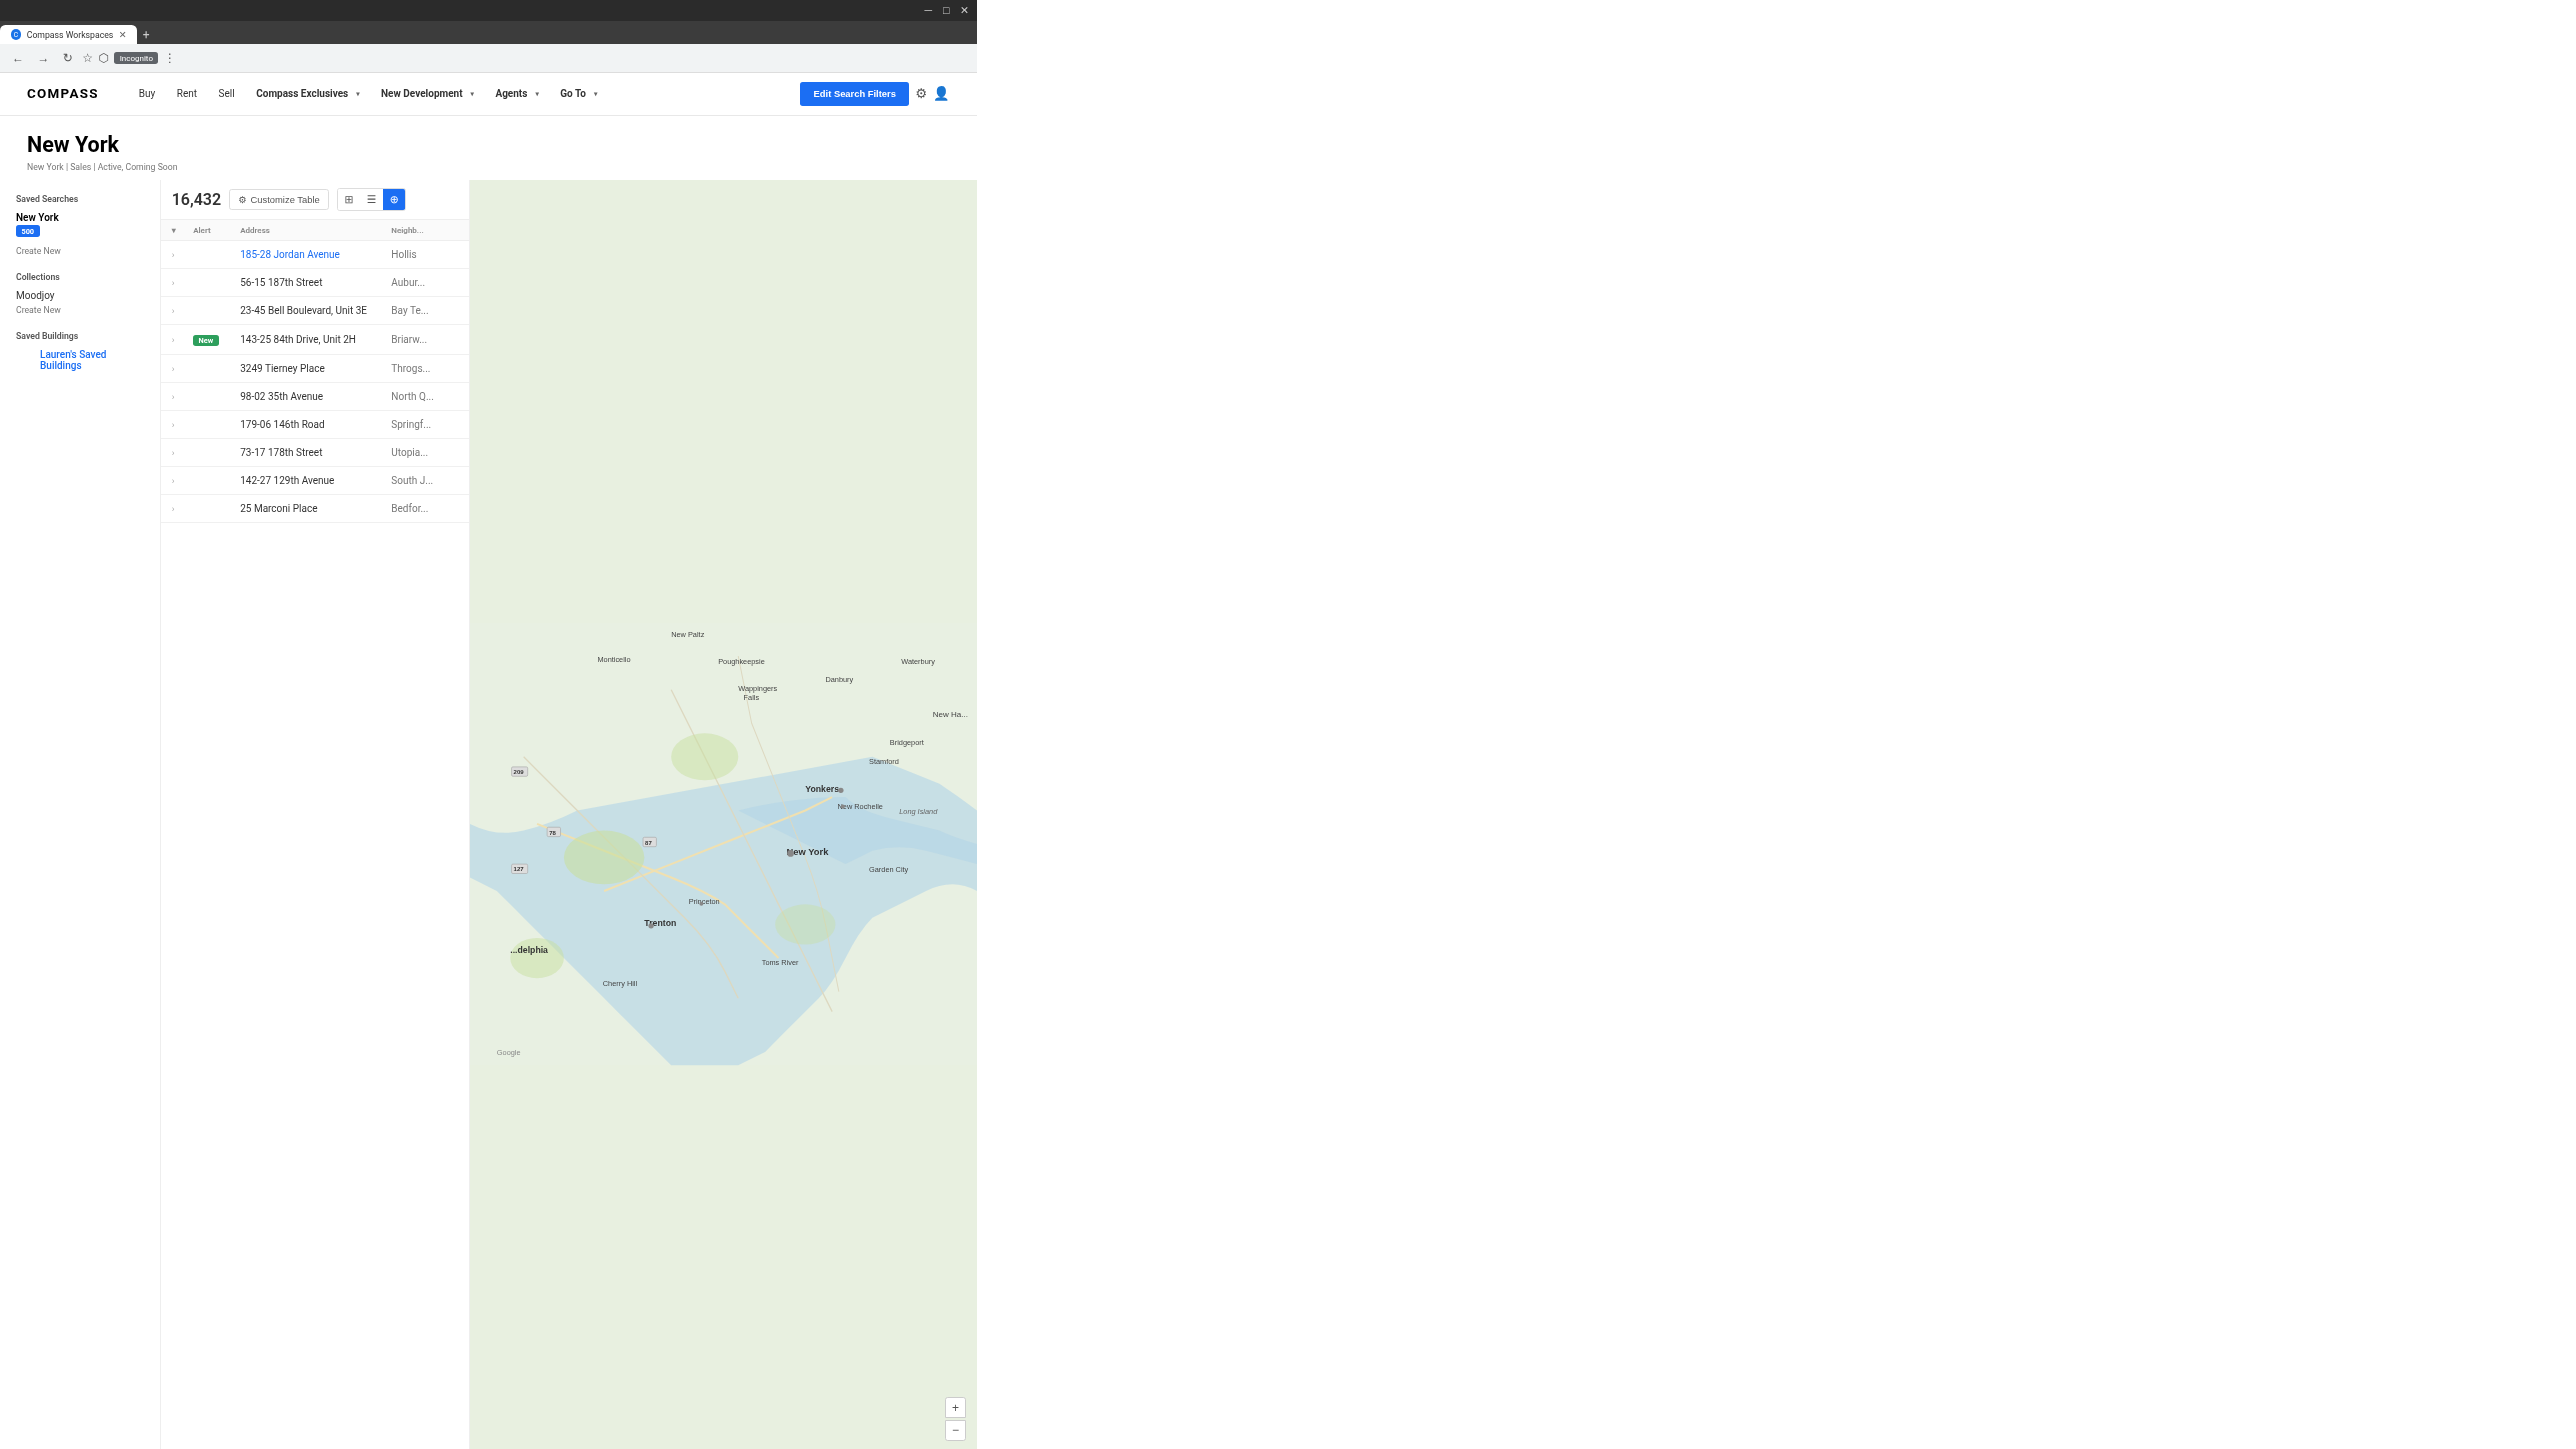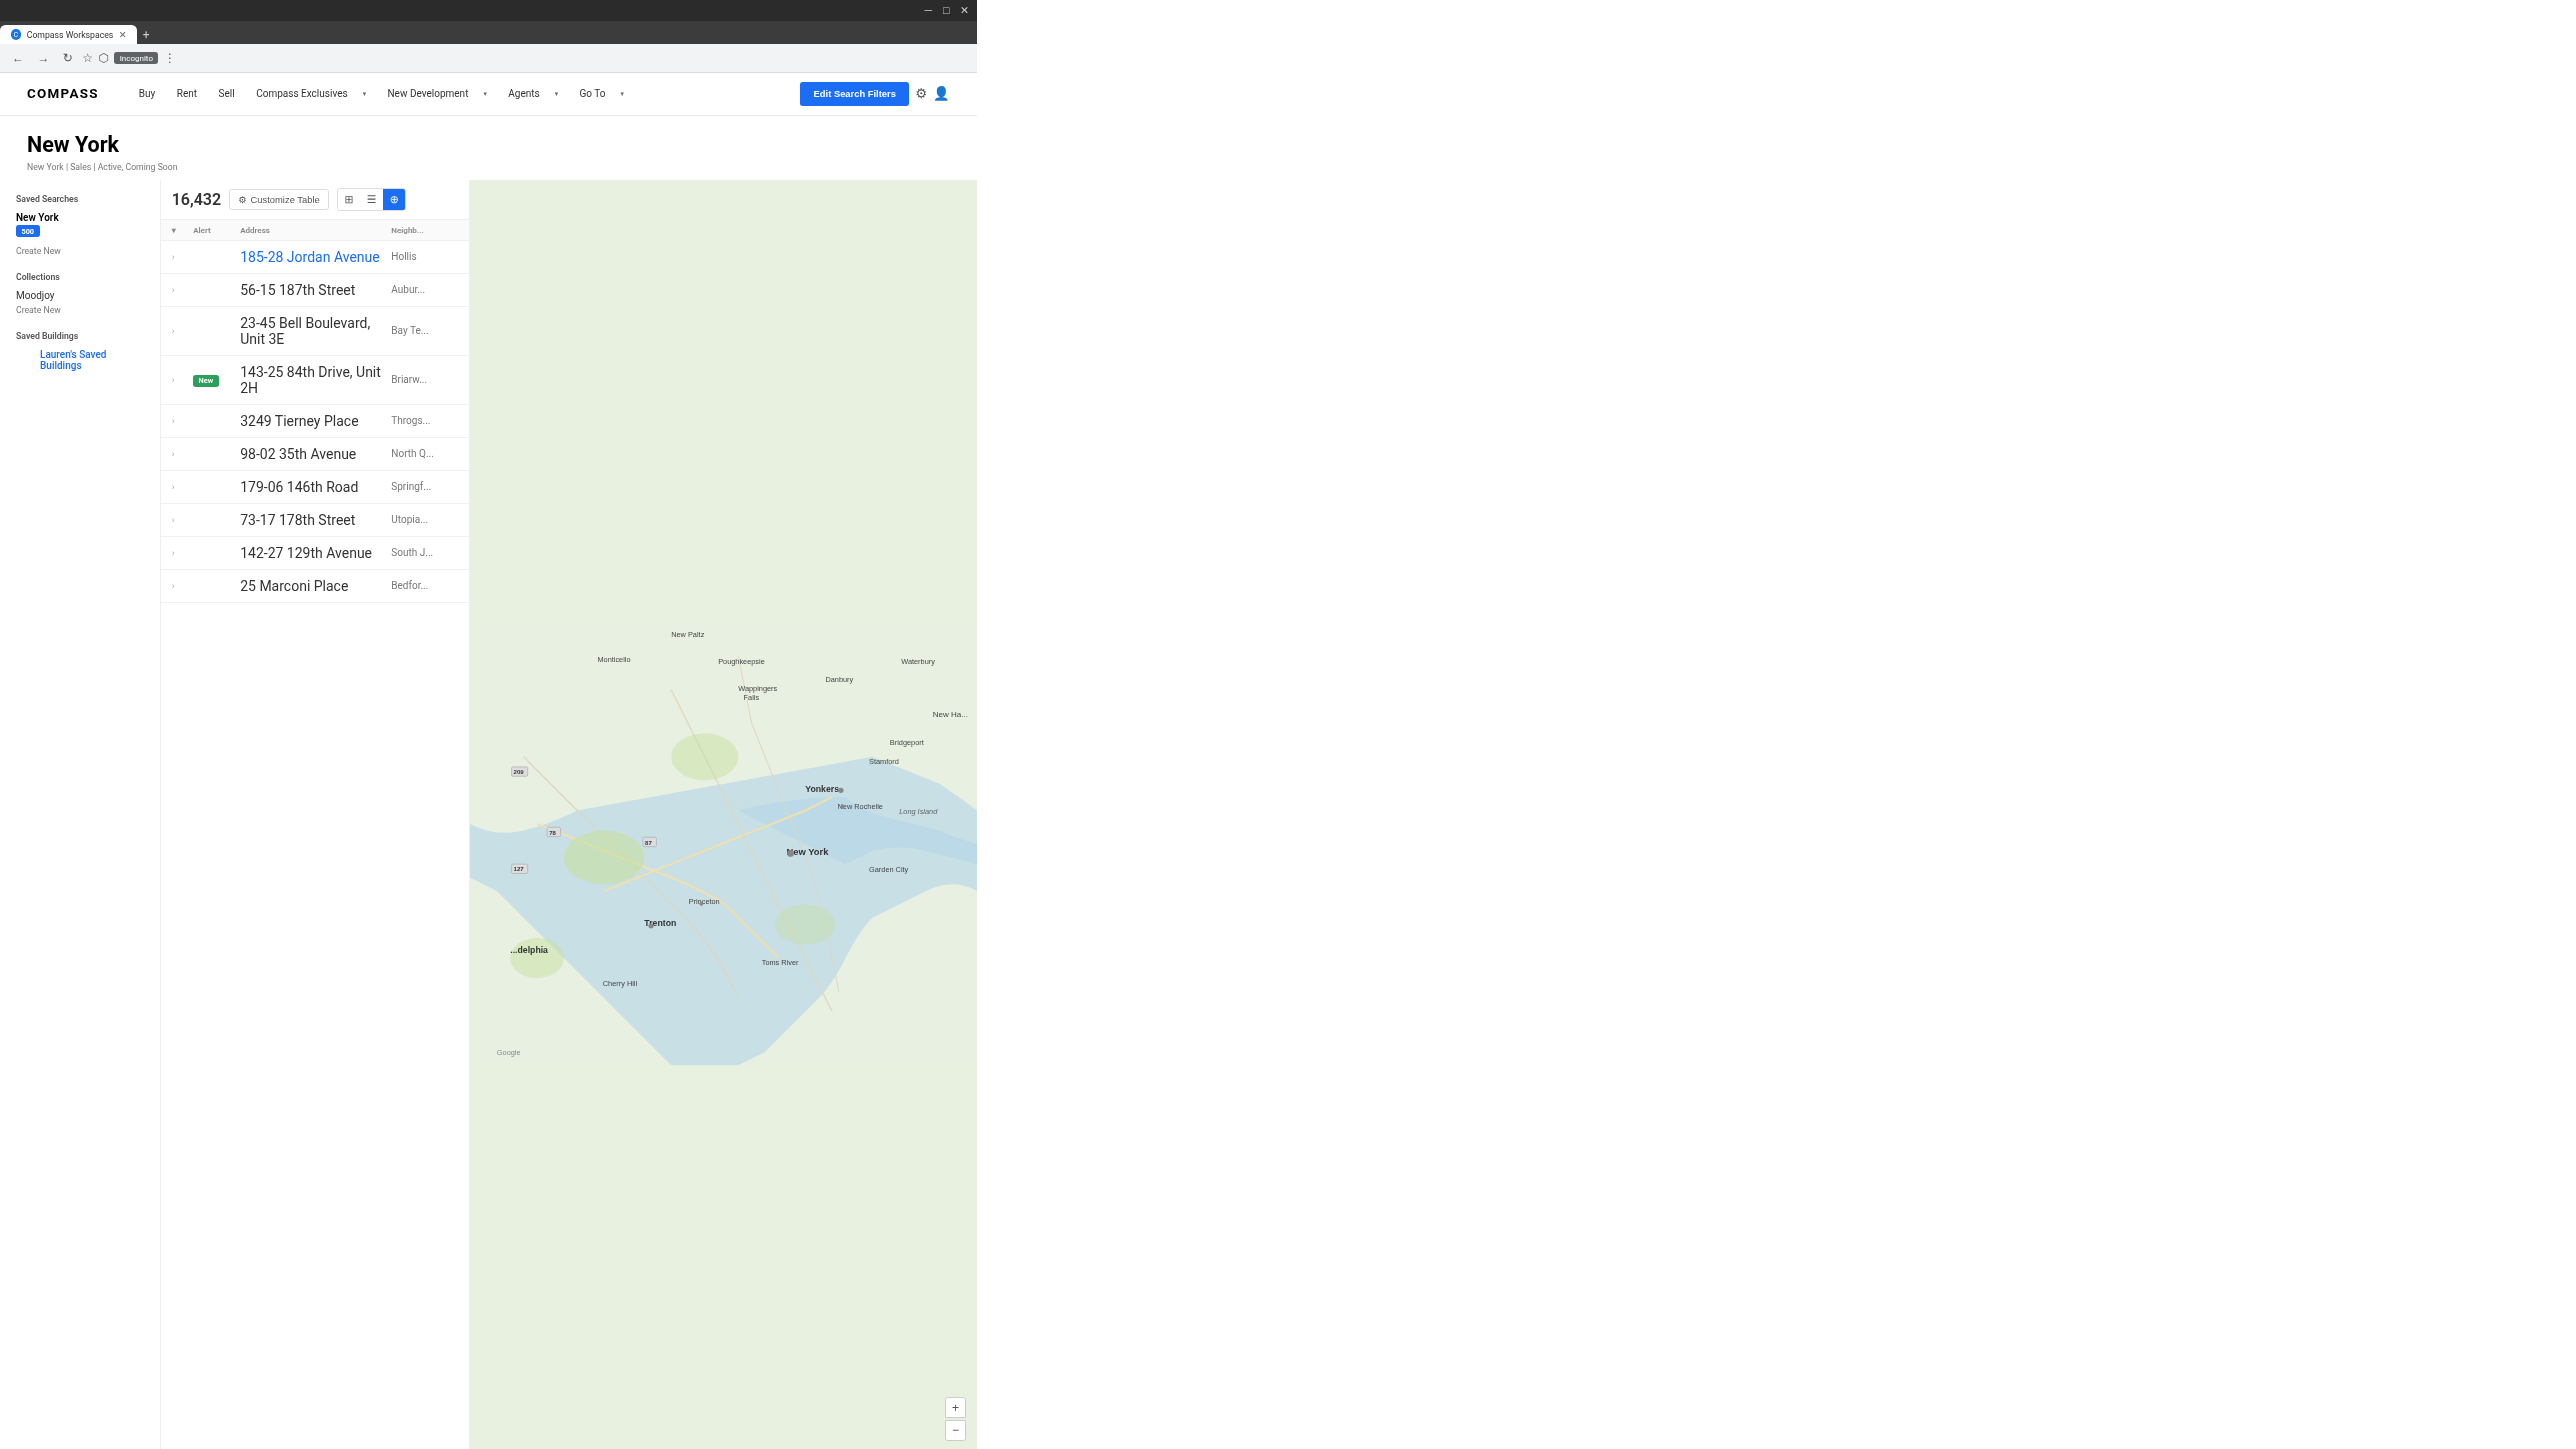--- a/index.html
+++ b/index.html
@@ -20,21 +20,21 @@
     .incognito-badge { background: #5f6368; color: #fff; border-radius: 2.7px; padding: 1.3px 5.4px; font-size: 8px; }
 
     
     .page { background: #fff; }
 
     
     .top-nav { display: flex; align-items: center; padding: 0 27px; height: 43px; border-bottom: 0.7px solid #e8e8e8; }
     .logo { font-size: 13.4px; font-weight: 700; letter-spacing: 1.3px; color: #000; margin-right: 40px; }
     .nav-items { display: flex; align-items: center; gap: 21.5px; flex: 1; }
     .nav-item { font-size: 10px; color: #333; cursor: pointer; display: flex; align-items: center; gap: 2.7px; }
-    .nav-dropdown { display: flex; align-items: center; gap: 15px; cursor: pointer; }
+    .nav-dropdown { display: flex; align-items: center; gap: 8px; cursor: pointer; font-weight: bold; }
     .chevron { font-size: 6.7px; color: #666; }
     .nav-right { display: flex; align-items: center; gap: 6px; }
     .edit-filters-btn { background: #1b6ef3; color: #fff; border: none; border-radius: 2.7px; padding: 6.7px 13.4px; font-size: 9.4px; font-weight: 600; cursor: pointer; }
     .settings-icon { font-size: 13.4px; color: #555; cursor: pointer; }
     .user-icon { font-size: 13.4px; color: #555; cursor: pointer; }
 
     
     .page-header { padding: 16px 27px 8px; }
     .page-title { font-size: 21.5px; font-weight: 700; color: #000; margin-bottom: 5.4px; }
     .breadcrumb { font-size: 8.7px; color: #777; }
@@ -66,21 +66,21 @@
     .listings-table { flex: 1; overflow-y: auto; }
     .table-header { display: flex; align-items: center; padding: 5.4px 10.7px; border-bottom: 1.3px solid #eee; background: #fafafa; font-size: 8px; font-weight: 600; color: #888; position: sticky; top: 0; z-index: 10; }
     .col-toggle { width: 21.5px; }
     .col-alert { width: 47px; }
     .col-address { flex: 1; }
     .col-neighborhood { width: 67px; }
     .table-row { display: flex; align-items: center; padding: 8px 10.7px; border-bottom: 0.7px solid #f0f0f0; cursor: pointer; }
     .row-toggle { width: 21.5px; color: #aaa; font-size: 9.4px; }
     .row-alert { width: 47px; }
     .new-badge { background: #2d9f5c; color: #fff; font-size: 7.4px; font-weight: 700; border-radius: 2.7px; padding: 1.3px 5.4px; }
-    .row-address { flex: 1; font-size: 14px; color: #333; }
+    .row-address { flex: 1; font-size: 10px; color: #333; }
     .row-address a { color: #1b6ef3; text-decoration: none; }
     .row-neighborhood { width: 67px; font-size: 10px; color: #777; white-space: nowrap; overflow: hidden; text-overflow: ellipsis; }
 
     
     .map-panel { flex: 1; position: relative; background: #e8f0e0; overflow: hidden; }
     .map-container { width: 100%; height: 100%; position: relative; }
 
     
     .map-controls { position: absolute; right: 10.7px; bottom: 67px; display: flex; flex-direction: column; gap: 1.3px; }
     .map-zoom-btn { width: 21.5px; height: 21.5px; background: #fff; border: 0.7px solid #ccc; cursor: pointer; font-size: 12px; display: flex; align-items: center; justify-content: center; color: #555; }

